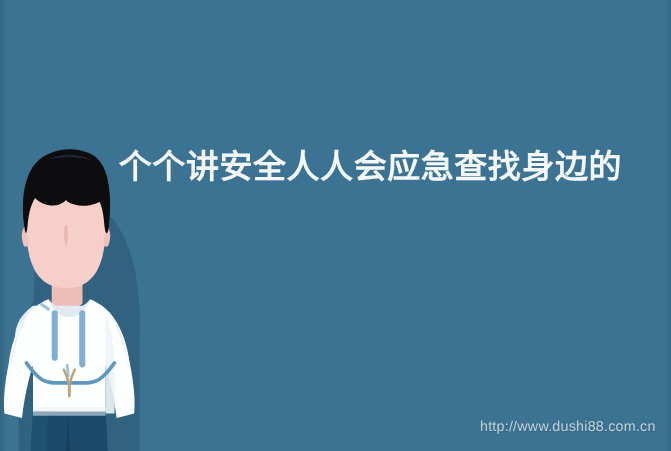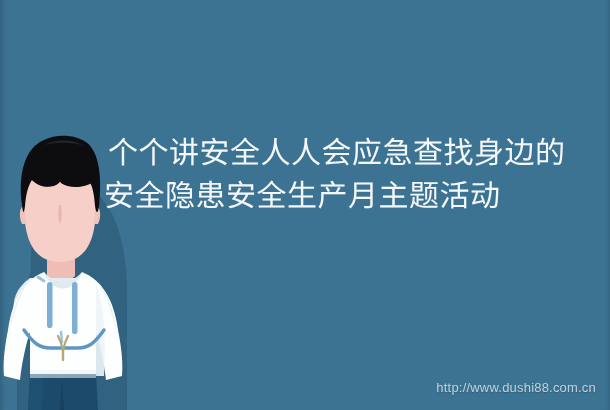--- a/index.html
+++ b/index.html
@@ -36,21 +36,21 @@
   
   .headline {
     position: absolute;
     left: 104px;
     top: 131px;
     width: 470px;
     color: #f4f7f8;
     font-size: 30px;
     line-height: 43px;
     letter-spacing: 0.5px;
-    font-weight: 400;
+    font-weight: 700;
     white-space: nowrap;
   }
   .headline .line { display: block; }
   .headline .line-1 { padding-left: 4px; }
 
   
   .watermark {
     position: absolute;
     right: 14px;
     bottom: 15px;
@@ -153,18 +153,17 @@
       <path d="M30 374 L96 374 L98 410 L28 410 Z" fill="#1b4a6b"></path>
       <path d="M62 380 L64 410 L60 410 Z" fill="#163d59" opacity="0.8"></path>
       <path d="M30 374 L44 374 L42 410 L28 410 Z" fill="#1f5275" opacity="0.7"></path>
 
       <path d="M30 370 L96 370 L96 378 L30 378 Z" fill="#e9f0f5" opacity="0.55"></path>
     </svg>
   </div>
 
   <div class="headline">
     <span class="line line-1">个个讲安全人人会应急查找身边的</span>
-    <span class="line line-2">安全隐患安全生产月主题活动</span>
   </div>
 
   <div class="watermark">http://www.dushi88.com.cn</div>
 
 </div>
 
 </body></html>

